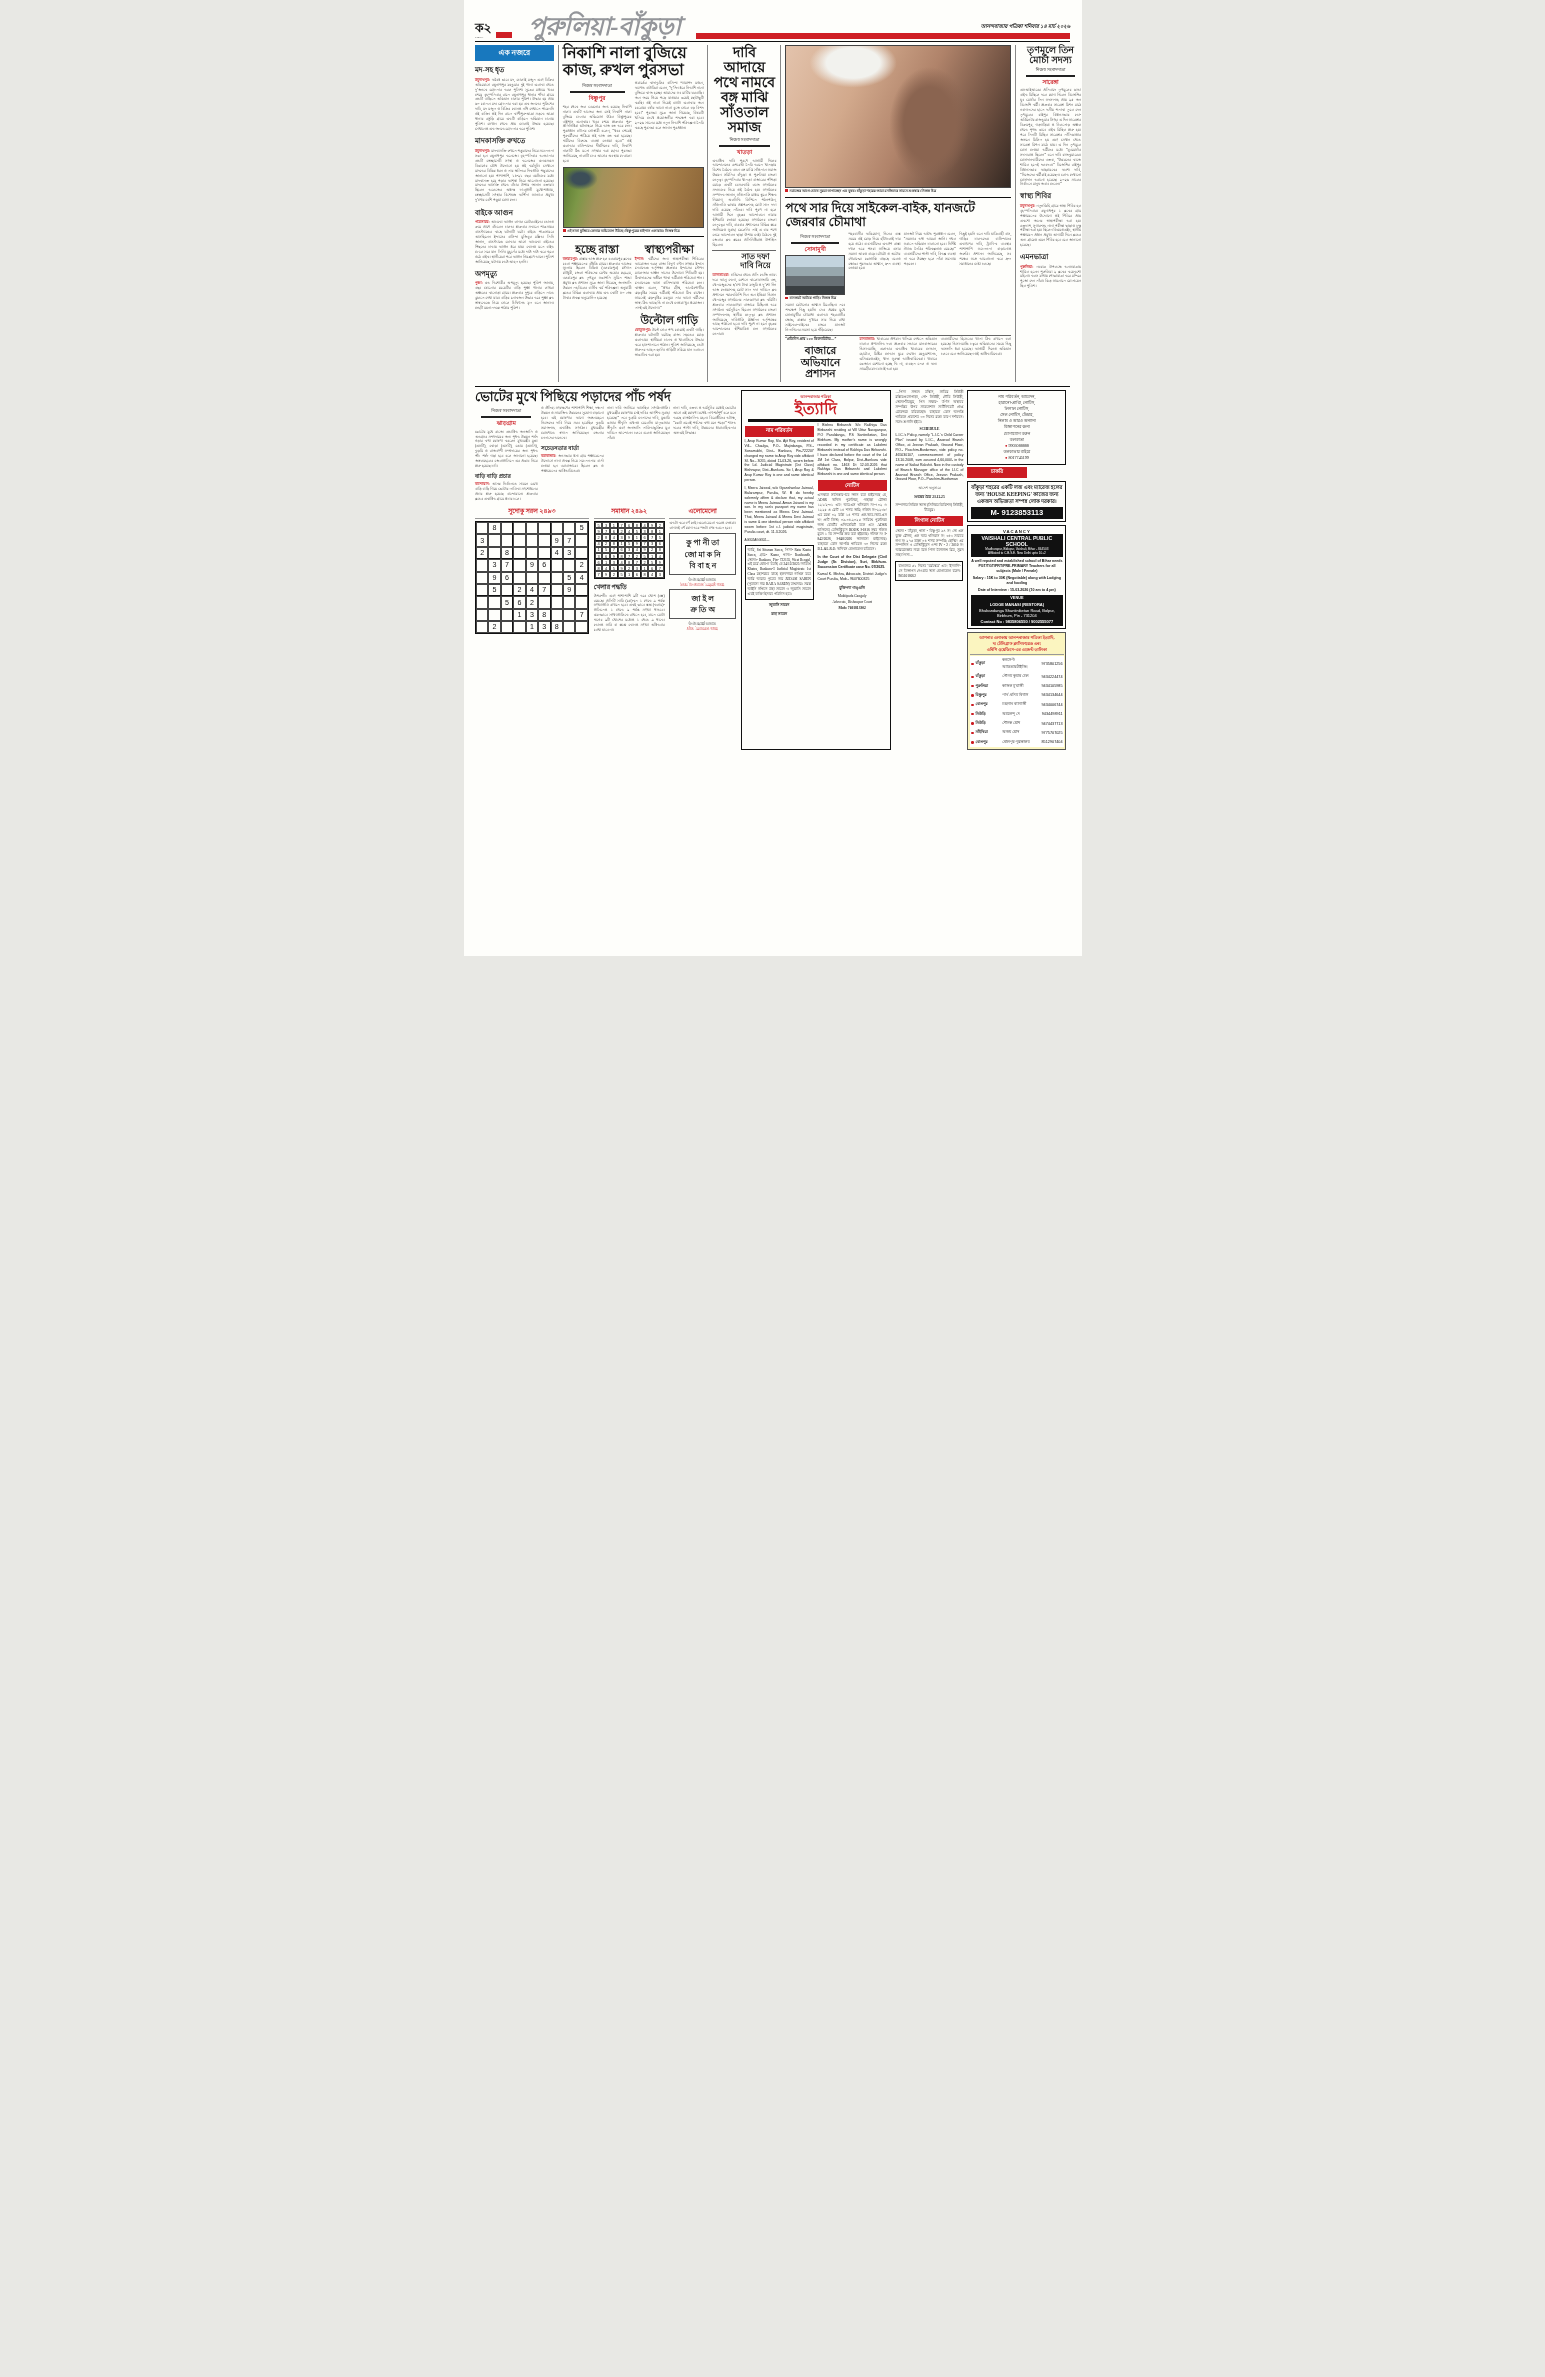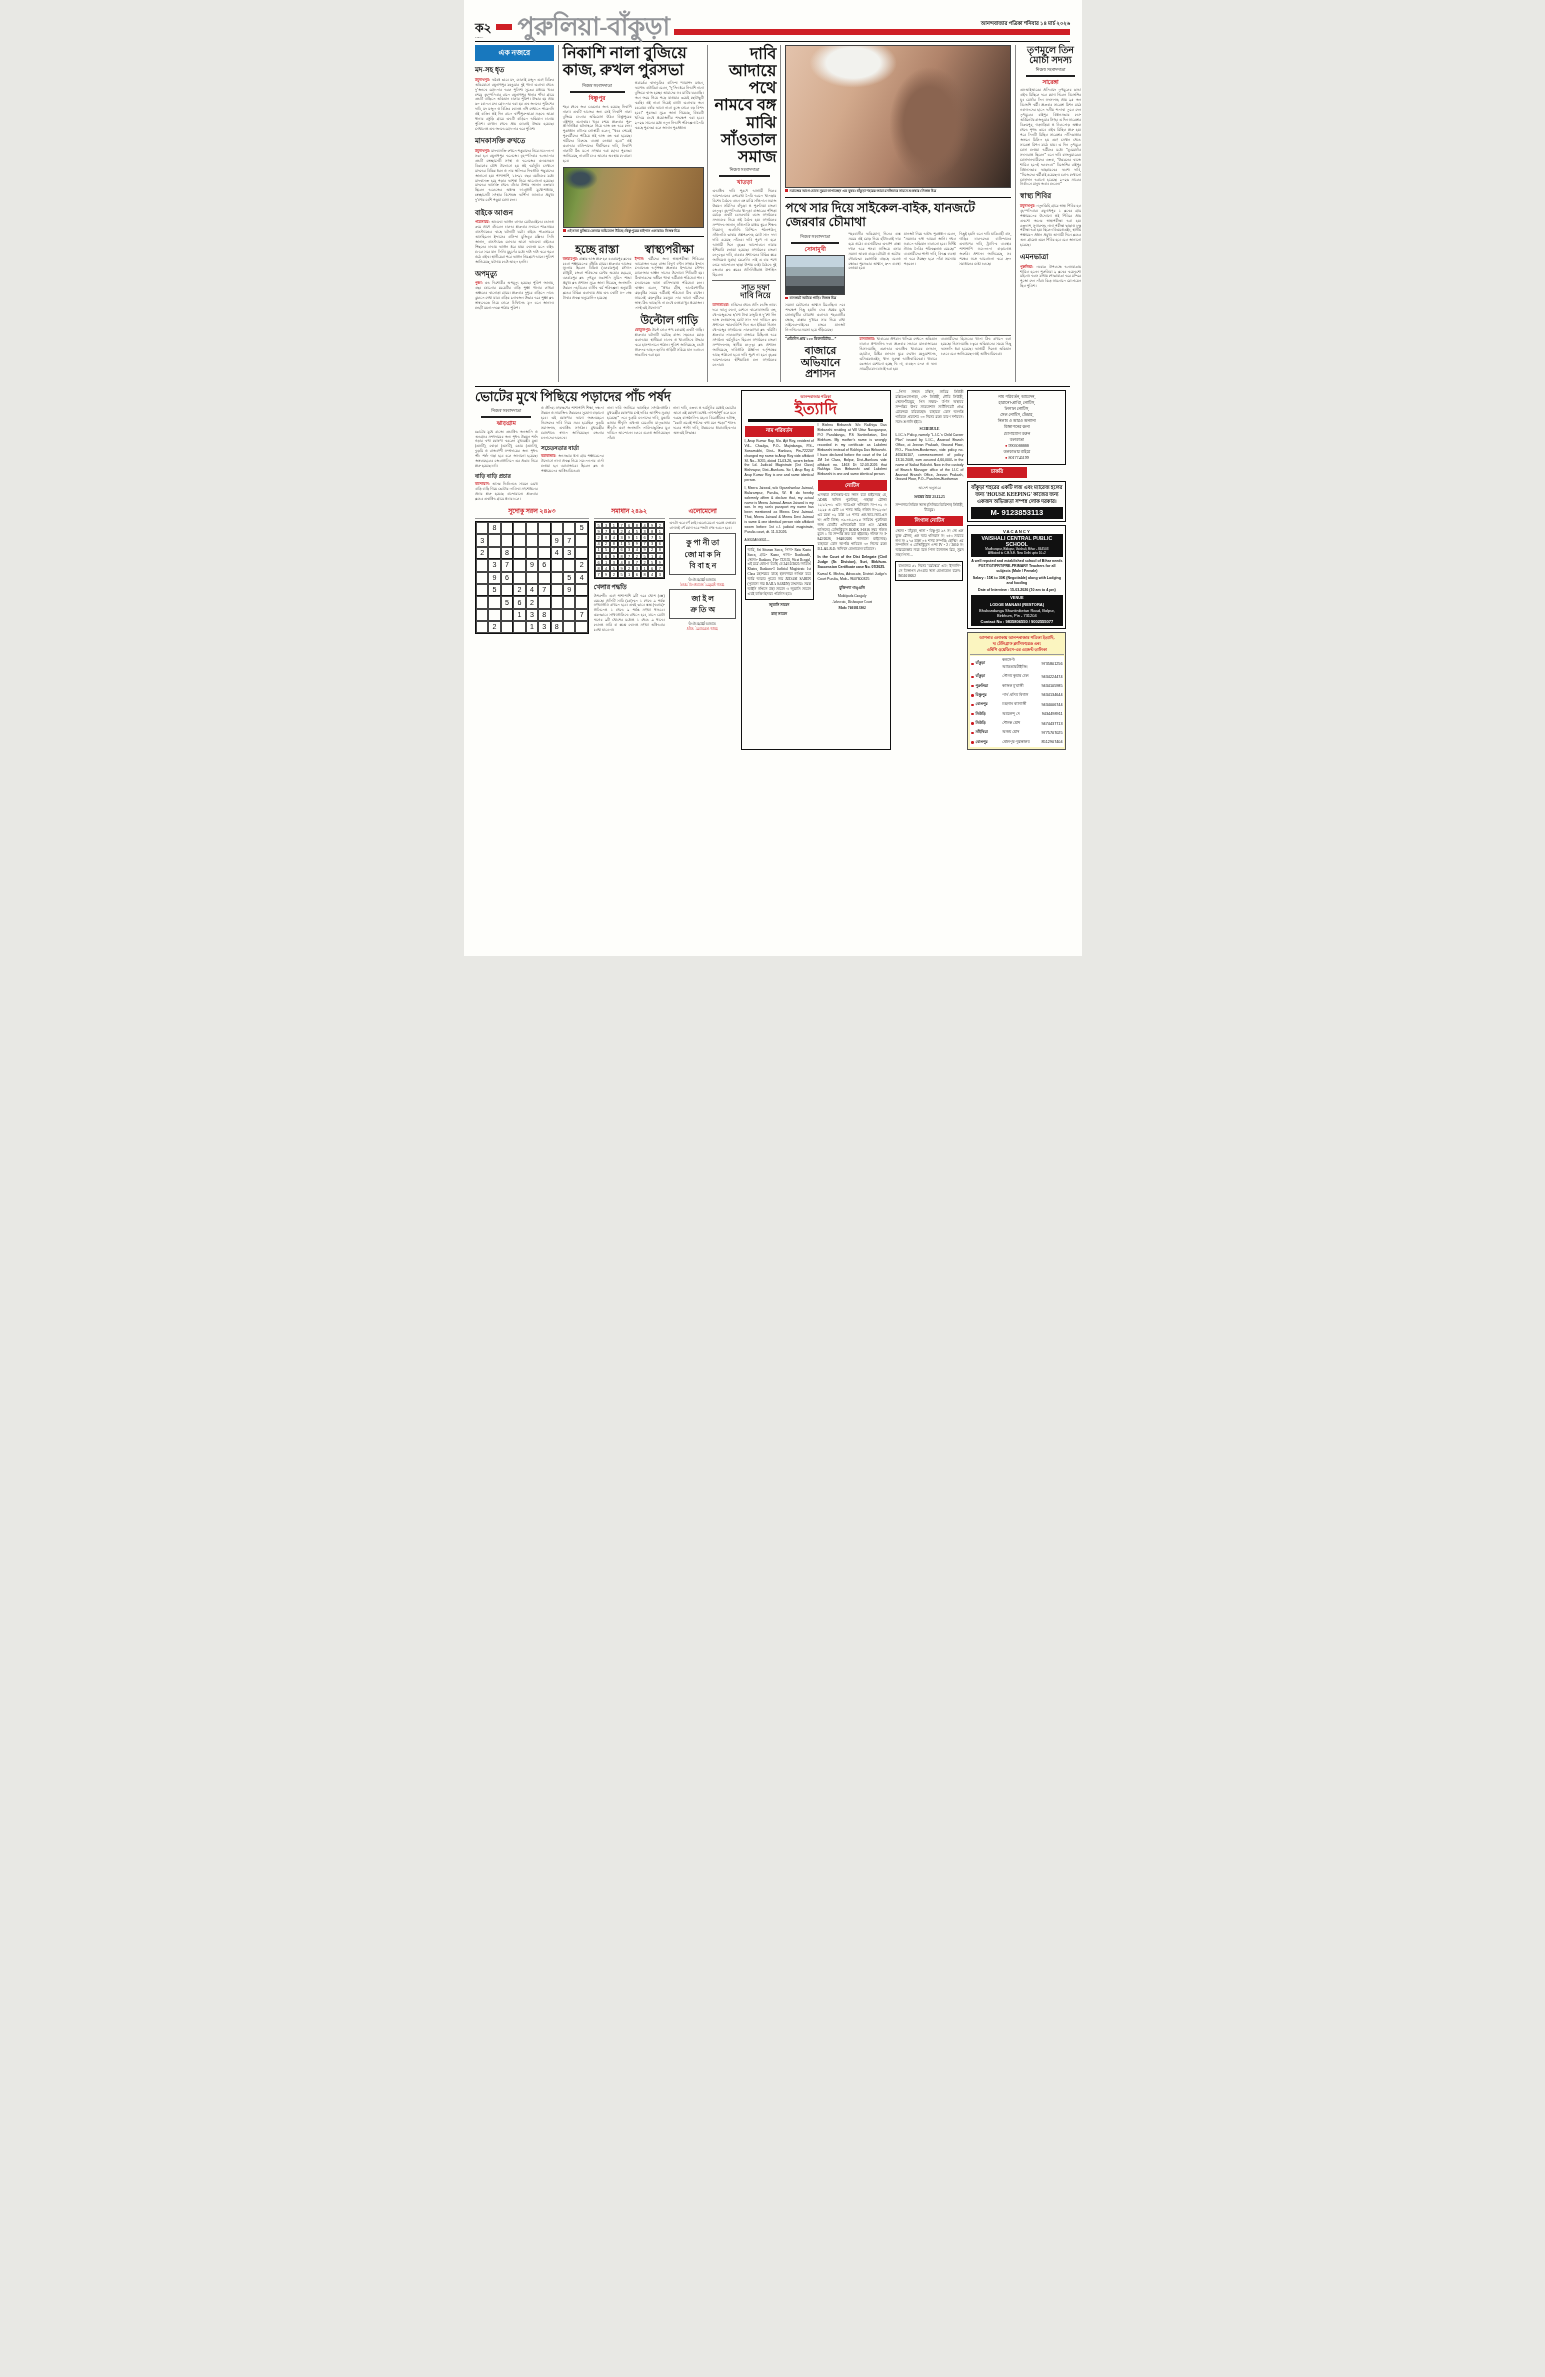--- a/index.html
+++ b/index.html
@@ -4,21 +4,21 @@
 <style>
   html,body{margin:0;padding:0;background:#e8e8e4;}
   *{box-sizing:border-box;}
   .page{width:618px;height:956px;margin:0 auto;background:#fefefb;color:#161616;
         font-family:"Liberation Serif","DejaVu Serif",serif;overflow:hidden;padding:4.8px 11.4px 6.7px;position:relative;}
   .bn{font-family:"Liberation Serif","DejaVu Serif",serif;}
   
   .hdr{display:flex;align-items:flex-end;gap:4.8px;height:34px;position:relative;}
   .ed-code{font-size:12.4px;font-weight:bold;line-height:1;}
   .press{font-size:2.9px;letter-spacing:0.5px;}
-  .mast-wrap{display:flex;align-items:center;gap:5px;flex:1;}
+  .mast-wrap{display:flex;align-items:flex-end;gap:16px;flex:1;font-style:italic;}
   .redbar{background:#cf1f25;height:6.2px;}
   .redbar.seg1{width:16px;margin-bottom:1px;}
   .mast{font-size:25px;font-weight:bold;color:#94969a;line-height:.9;letter-spacing:-0.5px;white-space:nowrap;}
   .hdr-right{flex:1;display:flex;flex-direction:column;align-items:flex-end;gap:1.4px;}
   .dateline{font-size:5.2px;font-weight:bold;}
   .redbar.seg2{width:100%;}
   .hdr-rule{border-bottom:1px solid #111;margin:1.9px 0 2.9px;}
   
   .headline{font-weight:bold;line-height:1.08;}
   .byline{text-align:center;font-size:4.3px;margin:1.9px auto 1px;width:80%;}
@@ -197,21 +197,21 @@
           <div class="mid-h bn">উল্টোল গাড়ি</div>
           <div class="body-txt bn">
             <span class="lead-place">কোতুলপুর:</span>
             <span>উল্টে গেল পণ্য বোঝাই একটি গাড়ি। শুক্রবার ঘটনাটি ঘটেছে রাজ্য সড়কের মোড় এলাকায়। স্থানীয়রা চালক ও খালাসিকে উদ্ধার করে হাসপাতালে পাঠান। পুলিশ জানিয়েছে, কেউ গুরুতর আহত হননি। গাড়িটি সরিয়ে যান চলাচল স্বাভাবিক করা হয়।</span>
           </div>
         </div>
       </div>
     </div>
 
     <div class="vline">
-      <div class="headline bn" style="font-size:16px;text-align:right;">দাবি আদায়ে পথে নামবে বঙ্গ মাঝি সাঁওতাল সমাজ</div>
+      <div class="headline bn" style="font-size:14px;text-align:center;">দাবি আদায়ে পথে নামবে বঙ্গ মাঝি সাঁওতাল সমাজ</div>
       <div class="byline bn">
         <span>নিজস্ব সংবাদদাতা</span>
         <div class="dbl"></div>
         <div class="place">খাতড়া</div>
       </div>
       <div class="body-txt bn">একাধিক দাবি পূরণে আগামী দিনের আন্দোলনের রূপরেখা তৈরি করতে খাতড়ায় বিশেষ বৈঠকে বসল বঙ্গ মাঝি সাঁওতাল সমাজ উন্নয়ন সমিতির বাঁকুড়া ও পুরুলিয়া জেলা নেতৃত্ব। বৃহস্পতিবার খাতড়া বাজারের পাঁপড়া মোড়ে একটি বেসরকারি লজে সংগঠনের সদস্যদের নিয়ে ওই বৈঠক হয়। সংগঠনের সম্পাদক জানান, সাঁওতালি মাধ্যম স্কুলে শিক্ষক নিয়োগ, অলচিকি লিপিতে পঠনপাঠন, সাঁওতালি ভাষায় প্রশ্নপত্র-সহ মোট সাত দফা দাবি রয়েছে তাঁদের। দাবি পূরণ না হলে আগামী দিনে বৃহত্তর আন্দোলনে নামার হুঁশিয়ারি দেওয়া হয়েছে। সংগঠনের জেলা নেতৃত্বের দাবি, বারবার প্রশাসনের বিভিন্ন স্তরে জানিয়েও সুরাহা মেলেনি। তাই এ বার পথে নেমে আন্দোলন ছাড়া উপায় নেই। বৈঠকে দুই জেলার ব্লক স্তরের প্রতিনিধিরাও উপস্থিত ছিলেন।</div>
       <div class="thinrule"></div>
       <div class="mid-h bn" style="font-size:8px;margin-left:22px;">সাত দফা দাবি নিয়ে</div>
       <div class="body-txt bn">
         <span class="lead-place">তালড্যাংরা:</span>

